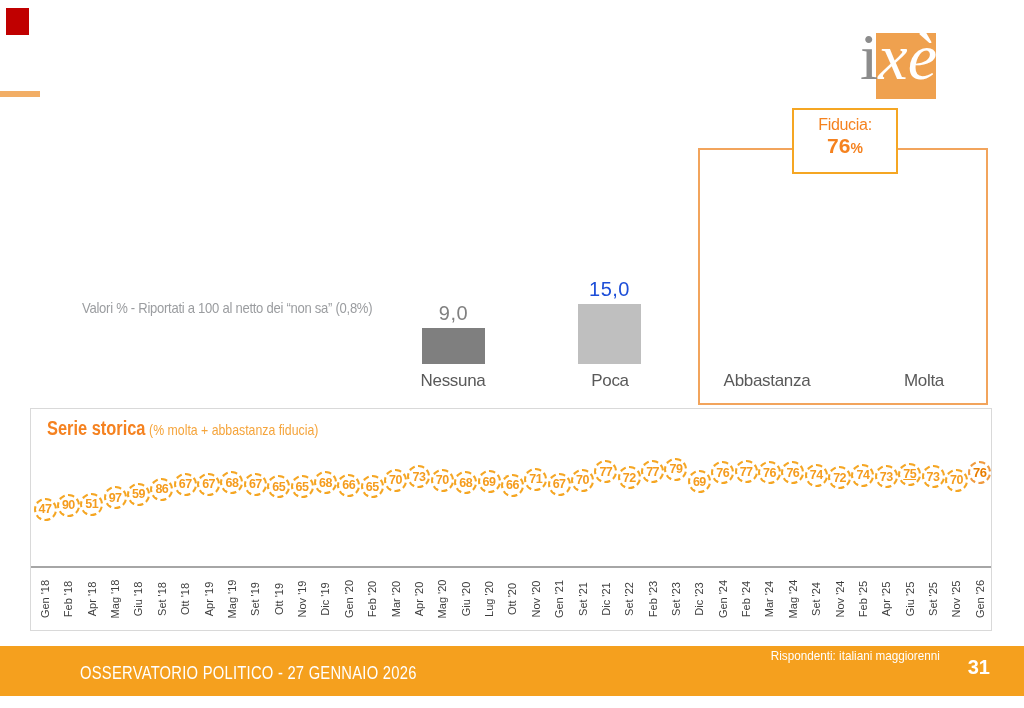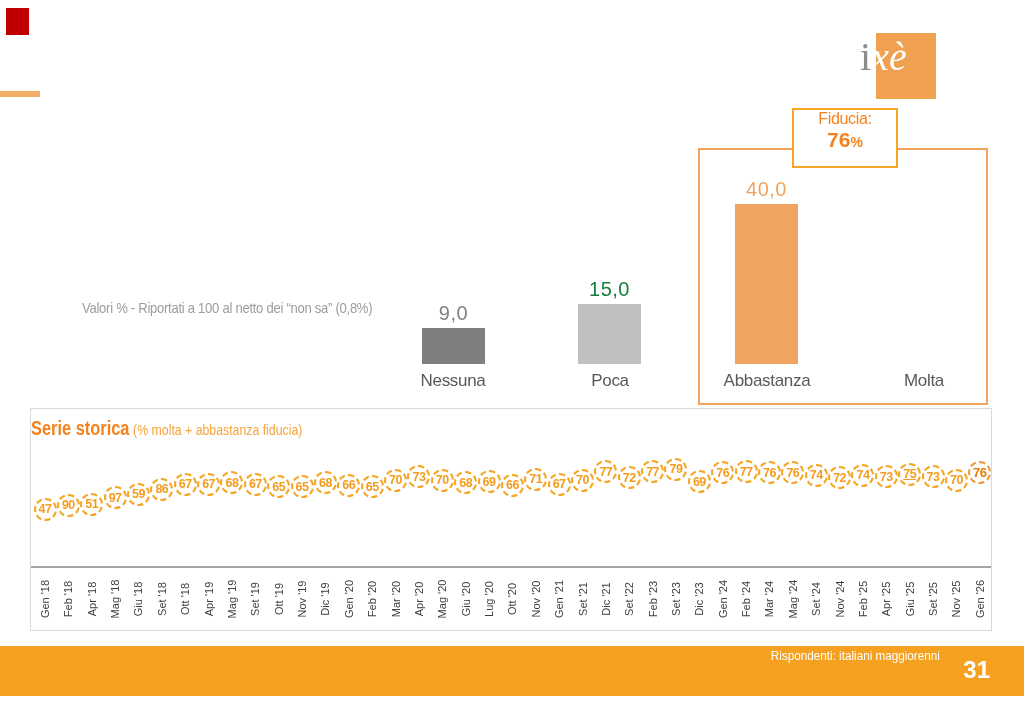--- a/index.html
+++ b/index.html
@@ -8,61 +8,61 @@
   .abs{position:absolute;}
   .cond{display:inline-block;transform:scaleX(0.82);transform-origin:0 50%;white-space:nowrap;}
   .cond9{display:inline-block;transform:scaleX(0.9);transform-origin:0 50%;white-space:nowrap;}
 
   
   .corner-sq{left:6px;top:8px;width:23px;height:27px;background:#C00000;}
   .title-dash{left:0;top:91px;width:40px;height:6px;background:#F2AE66;}
   .page-title{left:82px;top:56px;font-size:38px;color:#F5821F;letter-spacing:-1px;}
   .logo{left:858px;top:26px;width:86px;height:78px;}
   .logo-sq{left:18px;top:7px;width:60px;height:66px;background:#EFA14F;}
-  .logo-txt{left:2px;top:-8px;font-family:"Liberation Serif",serif;font-size:40px;line-height:78px;}
+  .logo-txt{left:2px;top:-8px;font-family:"Liberation Serif",serif;font-size:66px;line-height:78px;}
   .logo-i{color:#8C8C8C;font-style:normal;}
   .logo-xe{color:#ffffff;font-style:italic;}
 
   
   .question{left:82px;top:176px;font-size:21px;line-height:28px;color:#97999B;letter-spacing:-0.5px;}
   .note{left:82px;top:300px;font-size:14.5px;color:#9B9DA0;letter-spacing:-0.3px;}
 
   
   .bar-group{position:absolute;top:160px;height:204px;width:63px;display:flex;
              flex-direction:column;justify-content:flex-end;align-items:center;z-index:2;}
   .bar-value{font-size:20px;letter-spacing:0.5px;margin-bottom:3px;}
   .bar-rect{width:63px;}
   .bar-cat{position:absolute;top:371px;width:130px;text-align:center;font-size:17px;
            color:#595959;letter-spacing:-0.3px;z-index:2;}
   .big-box{left:698px;top:148px;width:286px;height:253px;border:2px solid #F2A45C;z-index:1;}
   .fiducia-box{left:792px;top:108px;width:102px;height:56px;border:2px solid #F5A623;
-               background:#fff;z-index:3;text-align:center;}
+               background:#fff;z-index:3;text-align:center;padding-top:6px;}
   .fiducia-label{font-size:16px;color:#F5821F;letter-spacing:-0.3px;}
   .fiducia-value{font-size:21px;font-weight:bold;color:#F5821F;}
   .fiducia-pct{font-size:14px;font-weight:bold;color:#F5821F;}
 
   
   .series-box{left:30px;top:408px;width:960px;border:1px solid #D9D9D9;background:#fff;}
   .series-plot{position:relative;width:100%;height:157px;border-bottom:2px solid #A6A6A6;}
-  .series-title-row{position:absolute;left:0;top:8px;white-space:nowrap;}
+  .series-title-row{position:absolute;left:16px;top:8px;white-space:nowrap;}
   .series-title{font-size:20px;font-weight:bold;color:#F58220;}
   .series-subtitle{font-size:15px;color:#F5A43B;}
   .series-strip{position:relative;width:100%;height:62px;}
   .dot{position:absolute;width:23px;height:23px;box-sizing:border-box;border:2px dashed #F5A623;
        border-radius:50%;background:#fff;color:#F59C1E;font-weight:bold;font-size:12.5px;
        letter-spacing:-0.5px;display:flex;align-items:center;justify-content:center;z-index:1;}
   .dot.last{color:#E87D00;border-color:#F09A3E;font-size:13px;}
   .xlab{position:absolute;top:31px;transform:translate(-50%,-50%) rotate(-90deg);
         white-space:nowrap;font-size:11px;color:#3E3E3E;}
 
   
   .footer-band{left:0;top:646px;width:1024px;height:50px;background:#F5A01E;}
   .footer-left{left:80px;top:663px;font-size:18px;color:#fff;letter-spacing:0.3px;}
   .footer-resp{right:84px;top:648px;font-size:13px;color:#fff;text-align:right;}
-  .footer-page{right:34px;top:656px;font-size:24px;font-weight:bold;color:#fff;}
+  .footer-page{right:34px;top:656px;font-size:20px;font-weight:bold;color:#fff;}
 </style>
 </head>
 <body>
 
 <div id="slide">
 
   <div class="abs corner-sq"></div>
   <div class="abs title-dash"></div>
 
   <div class="abs logo">
@@ -78,26 +78,22 @@
   <div class="abs fiducia-box">
     <div class="fiducia-label">Fiducia:</div>
     <div><span class="fiducia-value">76</span><span class="fiducia-pct">%</span></div>
   </div>
 
   <div class="bar-group" style="left:422px">
     <div class="bar-value" style="color: rgb(128, 128, 128);">9,0</div>
     <div class="bar-rect" style="height: 36px; background: rgb(127, 127, 127);"></div>
   </div>
   <div class="bar-group" style="left:578px">
-    <div class="bar-value" style="color: #15803d;">15,0</div>
+    <div class="bar-value" style="color: #1d4ed8;">15,0</div>
     <div class="bar-rect" style="height: 60px; background: rgb(191, 191, 191);"></div>
-  </div>
-  <div class="bar-group" style="left:735px">
-    <div class="bar-value" style="color: rgb(239, 164, 95);">40,0</div>
-    <div class="bar-rect" style="height: 160px; background: rgb(239, 164, 95);"></div>
   </div>
   <div class="bar-cat" style="left:388px">Nessuna</div>
   <div class="bar-cat" style="left:545px">Poca</div>
   <div class="bar-cat" style="left:702px">Abbastanza</div>
   <div class="bar-cat" style="left:859px">Molta</div>
 
   <div class="abs series-box">
     <div class="series-plot">
       <div class="series-title-row">
         <span class="cond" style="transform-origin:0 50%;">
@@ -186,18 +182,21 @@
         <div class="xlab" style="left: 831.95px;">Feb '25</div>
         <div class="xlab" style="left: 855.32px;">Apr '25</div>
         <div class="xlab" style="left: 878.69px;">Giu '25</div>
         <div class="xlab" style="left: 902.06px;">Set '25</div>
         <div class="xlab" style="left: 925.43px;">Nov '25</div>
         <div class="xlab" style="left: 948.8px;">Gen '26</div>
       </div>
   </div>
 
   <div class="abs footer-band"></div>
+  <div class="abs footer-left">
+    <span class="cond">OSSERVATORIO POLITICO - 27 GENNAIO 2026</span>
+  </div>
   <div class="abs footer-resp">
     <span class="cond9" style="transform-origin:100% 50%;">Rispondenti: italiani maggiorenni</span>
   </div>
   <div class="abs footer-page">31</div>
 
 </div>
 
 </body></html>

